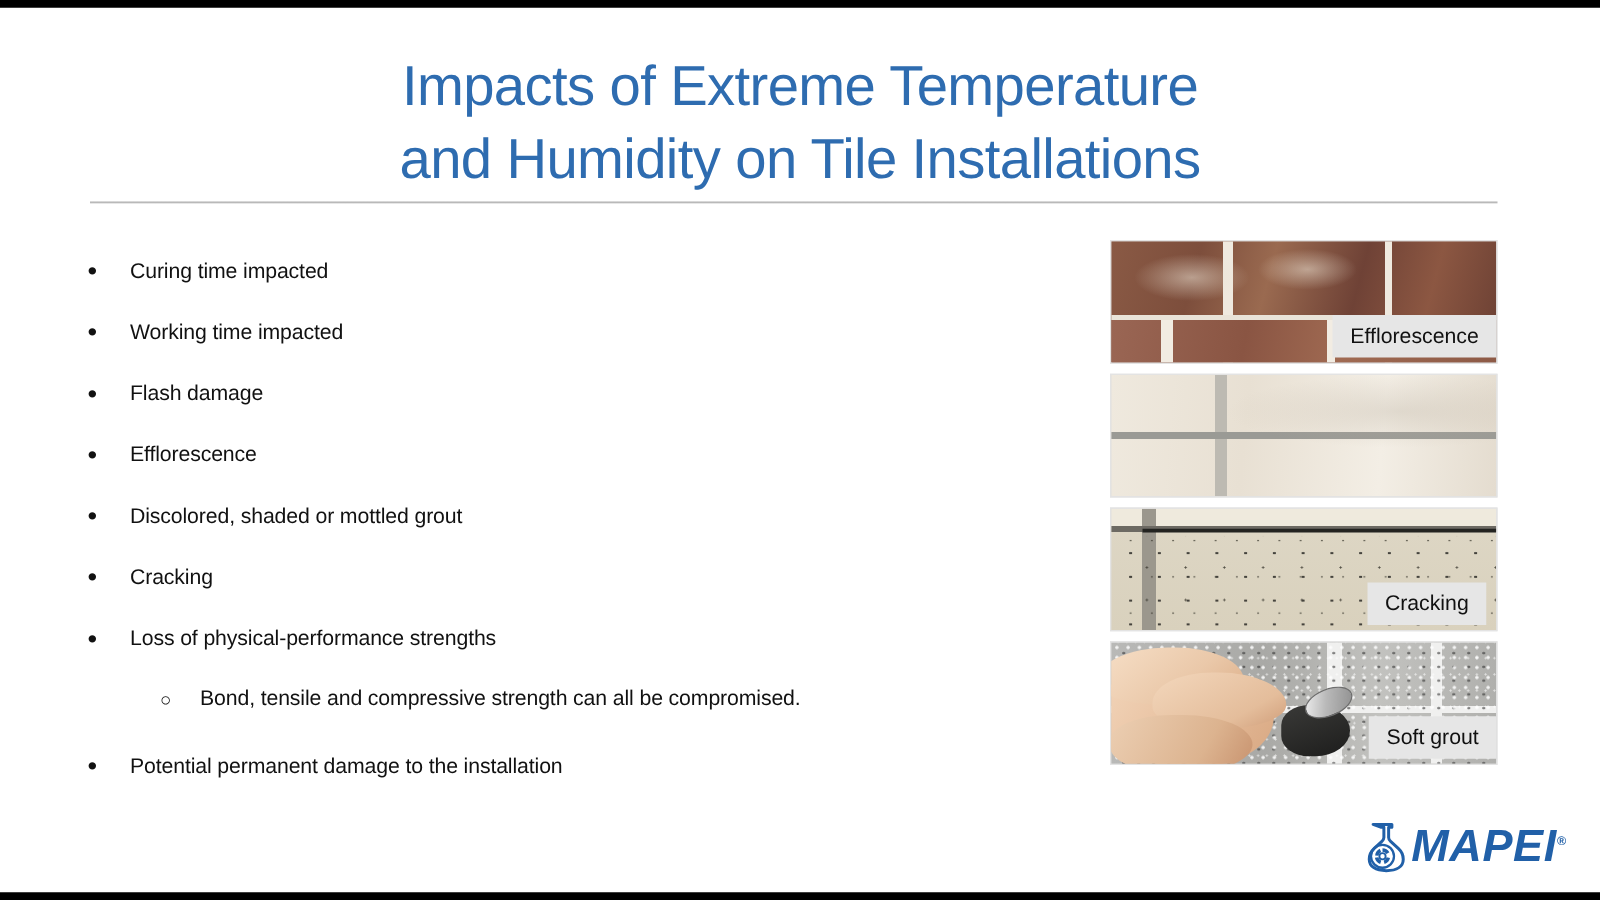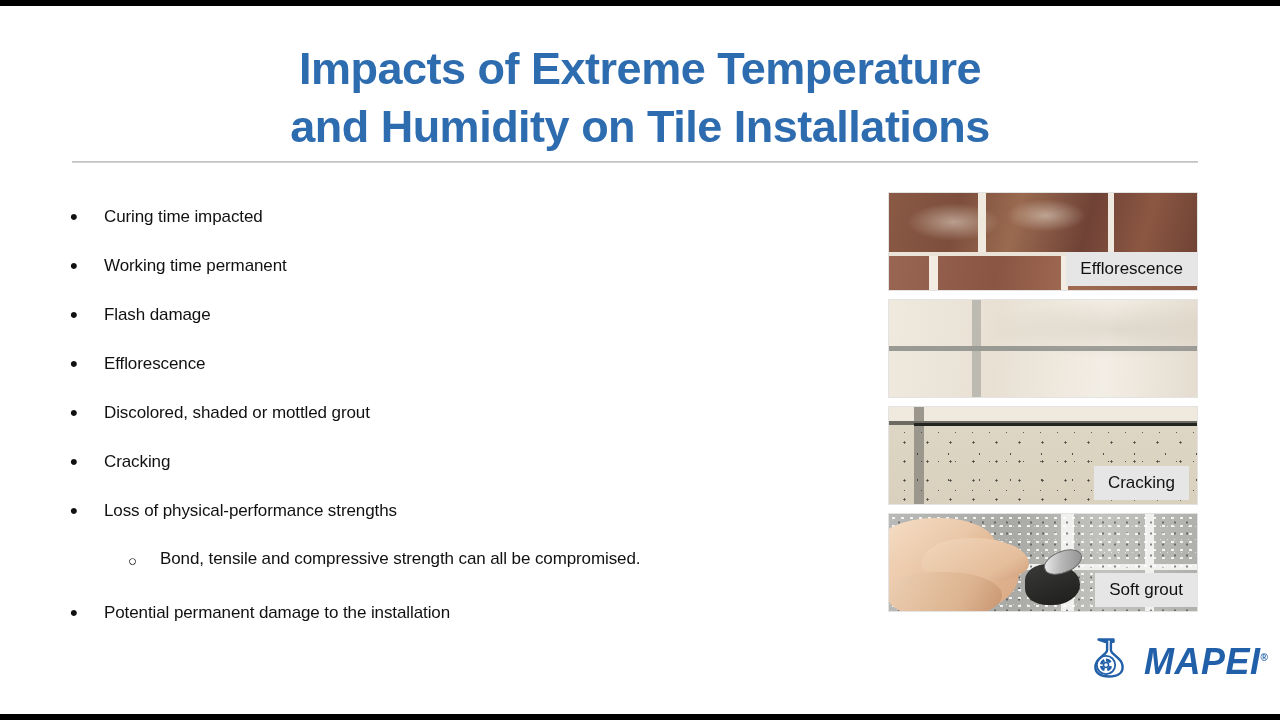--- a/index.html
+++ b/index.html
@@ -35,21 +35,21 @@
 
   
   .title-block {
     position: absolute;
     left: 0; top: 34px;
     width: 1280px;
     text-align: center;
   }
   .title-line {
     font-size: 45px;
-    font-weight: bold;
+    font-weight: normal;
     color: #2e6cb0;
     letter-spacing: -0.5px;
     line-height: 58px;
     white-space: nowrap;
   }
 
   .title-rule {
     position: absolute;
     left: 72px; top: 155px;
     width: 1126px; height: 2px;
@@ -258,24 +258,24 @@
     left: 44%; top: 52%;
     width: 18%; height: 42%;
     background: linear-gradient(160deg, #3a3a38 0%, #1d1d1c 100%);
     border-radius: 40% 50% 50% 40% / 40% 50% 50% 40%;
     z-index: 5;
   }
 
   
   .logo {
     position: absolute;
-    left: 1085px; top: 630px;
+    left: 1085px; top: 650px;
     display: flex;
-    align-items: flex-end;
-    gap: 17px;
+    align-items: flex-start;
+    gap: 2px;
   }
   .logo-mark { width: 42px; height: 44px; flex: 0 0 auto; }
   .logo-word {
     font-size: 36px;
     font-weight: bold;
     font-style: italic;
     color: #2160a8;
     letter-spacing: 0.5px;
     line-height: 36px;
   }
@@ -305,21 +305,21 @@
 
     <div class="bullets">
 
       <div class="bullet-row level-1">
         <span class="bullet-marker">•</span>
         <span class="bullet-text">Curing time impacted</span>
       </div>
 
       <div class="bullet-row level-1">
         <span class="bullet-marker">•</span>
-        <span class="bullet-text">Working time permanent</span>
+        <span class="bullet-text">Working time impacted</span>
       </div>
 
       <div class="bullet-row level-1">
         <span class="bullet-marker">•</span>
         <span class="bullet-text">Flash damage</span>
       </div>
 
       <div class="bullet-row level-1">
         <span class="bullet-marker">•</span>
         <span class="bullet-text">Efflorescence</span>

